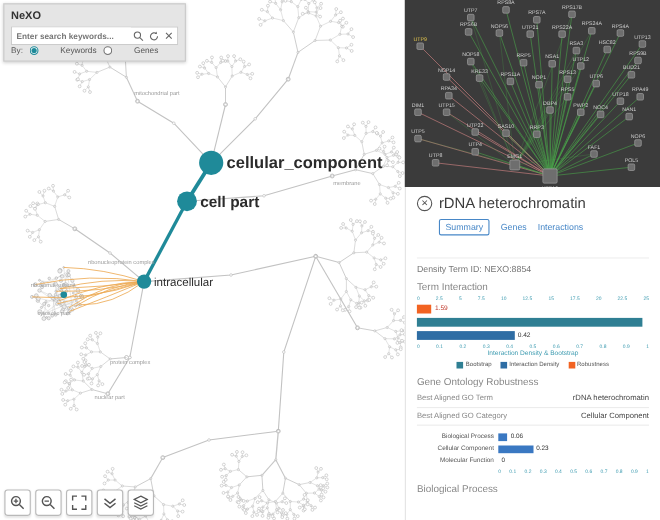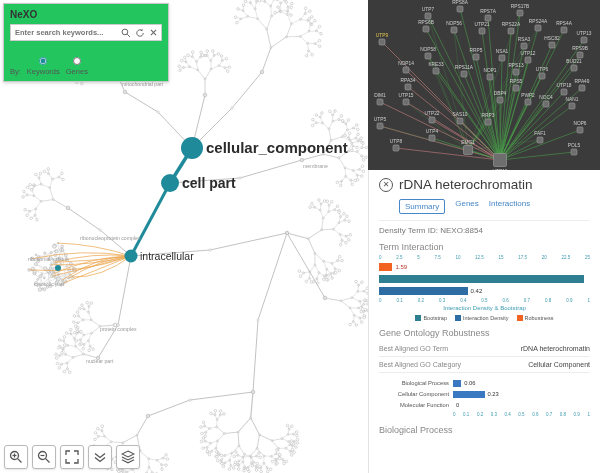--- a/index.html
+++ b/index.html
@@ -1,37 +1,37 @@
 <!DOCTYPE html>
 <html><head>
 <meta charset="utf-8">
 <style>
   html,body{margin:0;padding:0;background:#fff;font-family:"Liberation Sans",sans-serif;}
   .app{width:600px;height:473px;display:flex;overflow:hidden;position:relative;background:#fff;}
   .left-panel{width:368px;height:473px;position:relative;background:#fff;flex:none;}
   #tree-svg{position:absolute;left:0;top:0;}
-  .search-card{position:absolute;top:3px;left:3px;width:152px;background:#22c55e;border:1px solid #c9c9c9;box-shadow:0 1px 3px rgba(0,0,0,.18);padding:5px 6px;z-index:3;}
+  .search-card{position:absolute;top:3px;left:3px;width:152px;background:#e5e5e5;border:1px solid #c9c9c9;box-shadow:0 1px 3px rgba(0,0,0,.18);padding:5px 6px;z-index:3;}
   .brand{font-size:10px;font-weight:bold;color:#333;margin-bottom:4px;}
   .search-row{display:flex;align-items:center;border:1px solid #ccc;background:#fff;padding-right:1px;}
   .search-input{flex:1;border:none;outline:none;font-size:7.5px;padding:3px 4px;color:#333;min-width:0;font-weight:bold;}
   .icon-btn{background:none;border:none;padding:0 2px;color:#666;cursor:pointer;display:flex;align-items:center;}
   .icon-btn svg{display:block;}
-  .mode-row{display:flex;align-items:flex-end;gap:6px;margin-top:16px;font-size:7.5px;color:#555;}
-  .mode-row label{display:flex;align-items:center;gap:2px;cursor:pointer;flex-direction:column;}
+  .mode-row{display:flex;align-items:flex-start;gap:6px;margin-top:0;font-size:7.5px;color:#555;}
+  .mode-row label{display:flex;align-items:center;gap:20px;cursor:pointer;}
   input[type=radio]{width:8px;height:8px;margin:0;accent-color:#1f8a99;}
   .toolbar{position:absolute;left:4px;bottom:4px;display:flex;gap:4px;z-index:3;}
   .tool-btn{width:24px;height:24px;background:#fff;border:1px solid #b9b9b9;border-radius:3px;display:flex;align-items:center;justify-content:center;cursor:pointer;box-shadow:0 1px 2px rgba(0,0,0,.1);padding:0;}
   .right-col{width:232px;display:flex;flex-direction:column;flex:none;}
   .network-panel{height:170px;background:#3b3b3b;position:relative;flex:none;}
   #net-svg{display:block;}
   .detail-panel{flex:1;background:#fff;border-left:1px solid #e3e3e3;padding:7px 10px 0;overflow:hidden;position:relative;}
   .detail-header{display:flex;align-items:center;gap:6px;}
   .close-btn{width:14px;height:14px;border:1.5px solid #555;border-radius:50%;color:#555;font-size:8px;line-height:1;display:flex;align-items:center;justify-content:center;background:#fff;padding:0;cursor:pointer;flex:none;}
   .detail-title{font-size:13.5px;color:#3c3c3c;font-weight:400;margin:0;}
-  .tabs{display:flex;align-items:flex-start;gap:10px;margin:7px 0 6px;padding-left:20px;}
+  .tabs{display:flex;align-items:center;gap:10px;margin:7px 0 20px;padding-left:20px;}
   .tab{font-size:8px;color:#4787c7;cursor:pointer;}
   .tab.active{border:1px solid #4787c7;border-radius:2px;padding:2px 5px;}
   .term-id{font-size:8px;color:#777;border-top:1px solid #eee;padding-top:5px;}
   .section-title{font-size:9px;color:#888;margin:7px 0 3px;}
   .axis-row{display:flex;justify-content:space-between;font-size:4.5px;color:#3d9bb0;margin:2px 0;}
   .bar-row{display:flex;align-items:center;height:10px;margin:2px 0;}
   .bar{height:8px;flex:none;}
   .bar-label{font-size:6px;margin-left:3px;color:#333;}
   .bar-label.rob{color:#c0392b;}
   .axis-caption{text-align:center;font-size:6px;color:#3d9bb0;margin-top:1px;}

